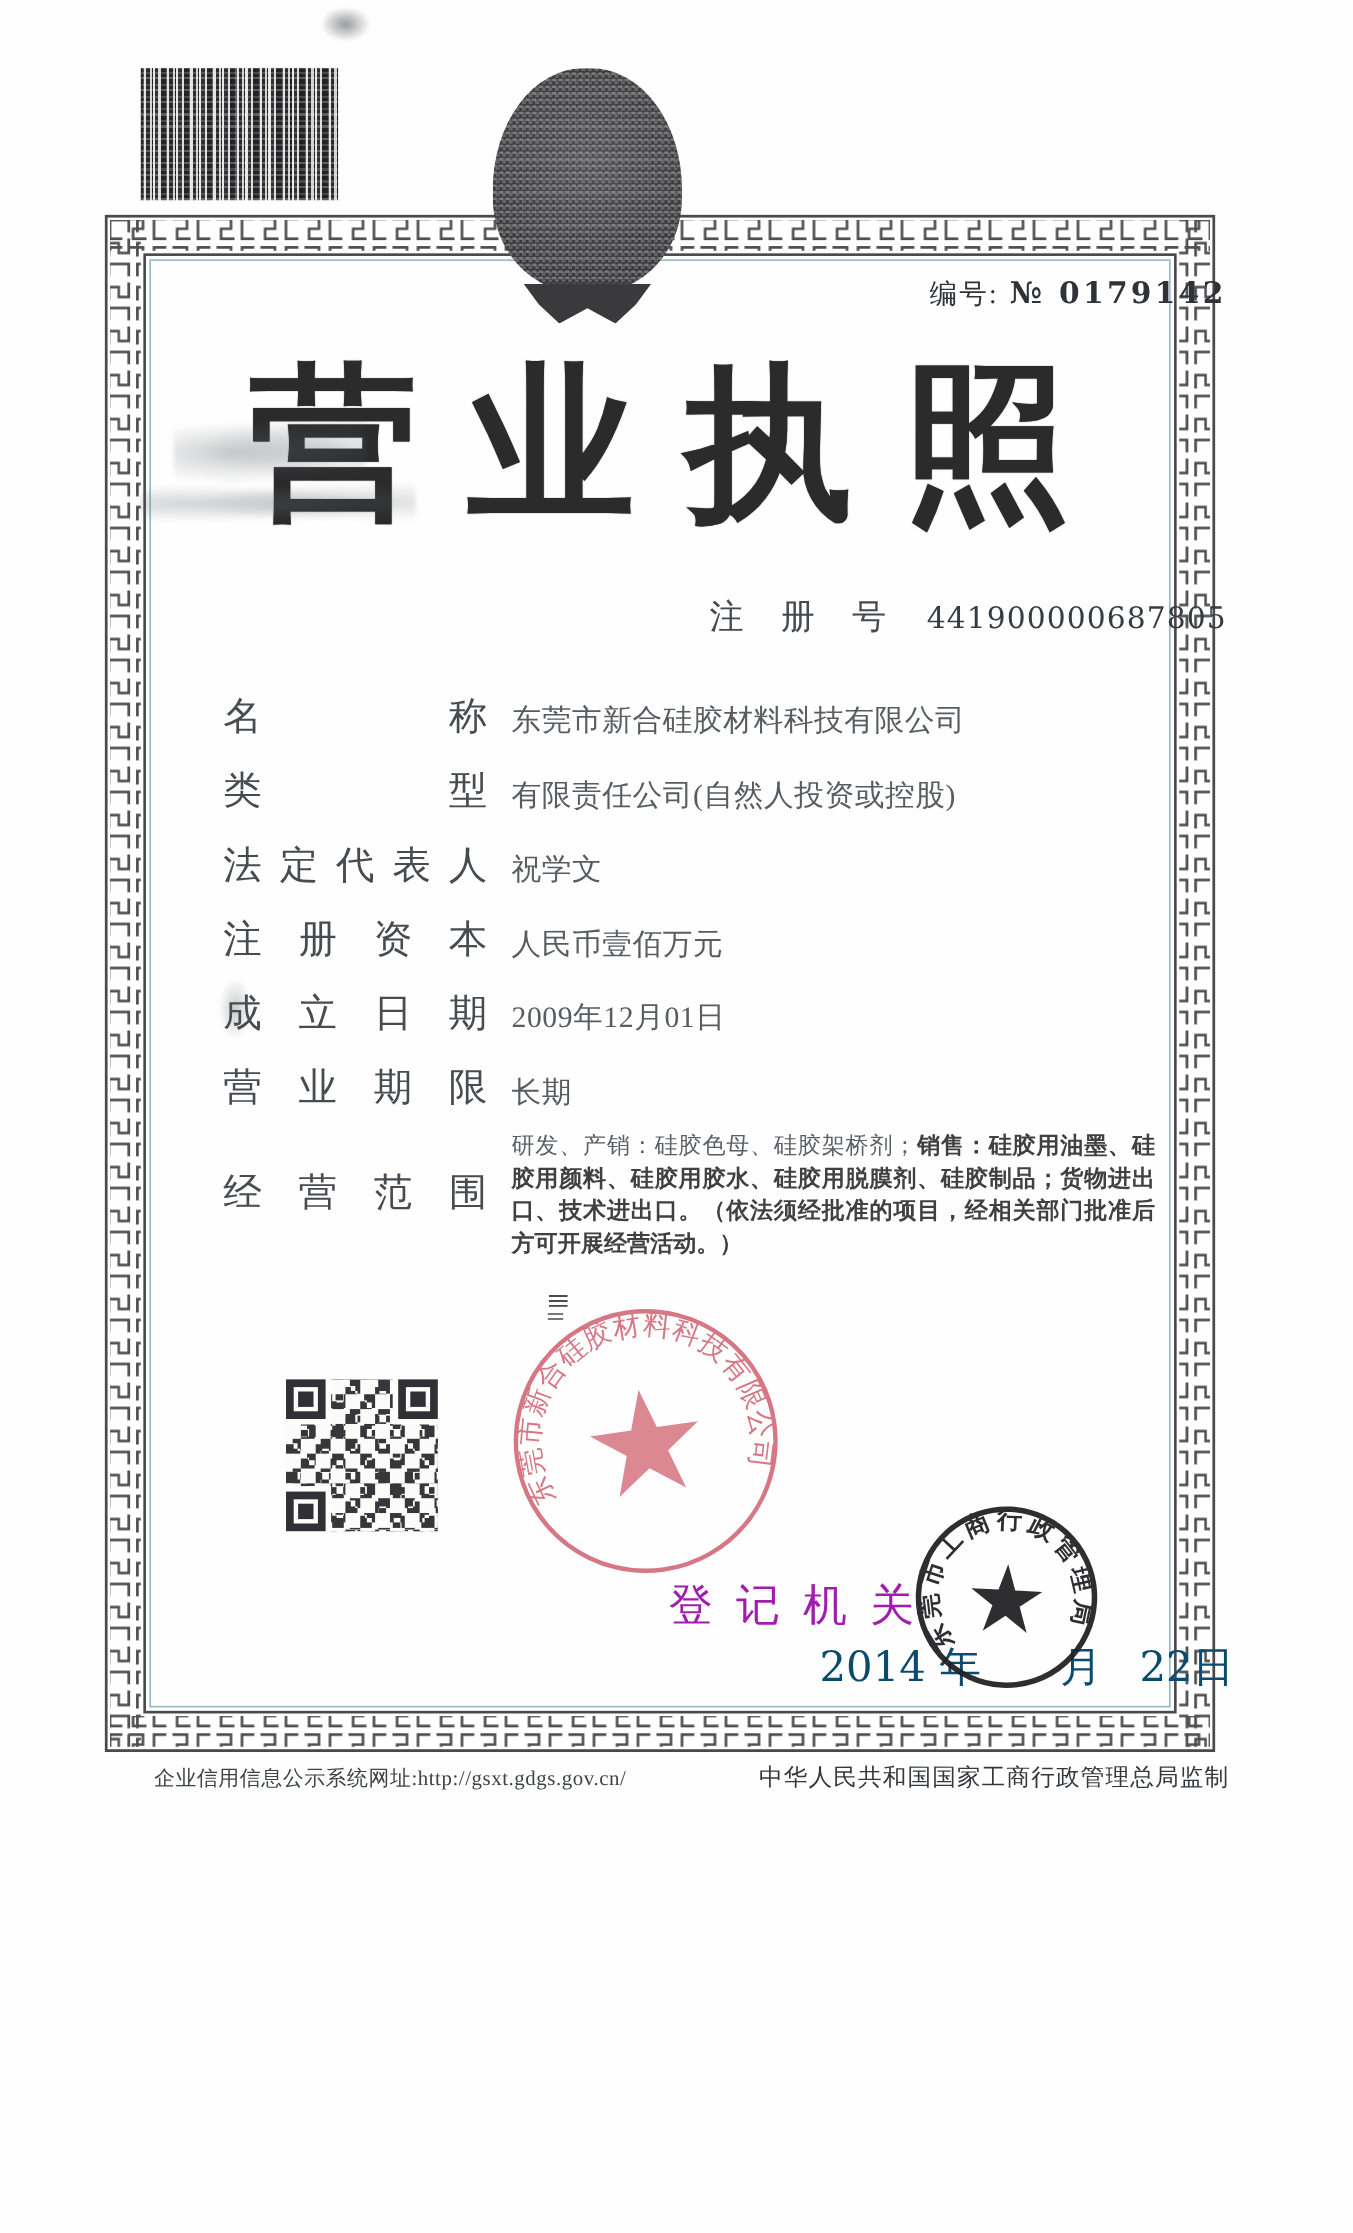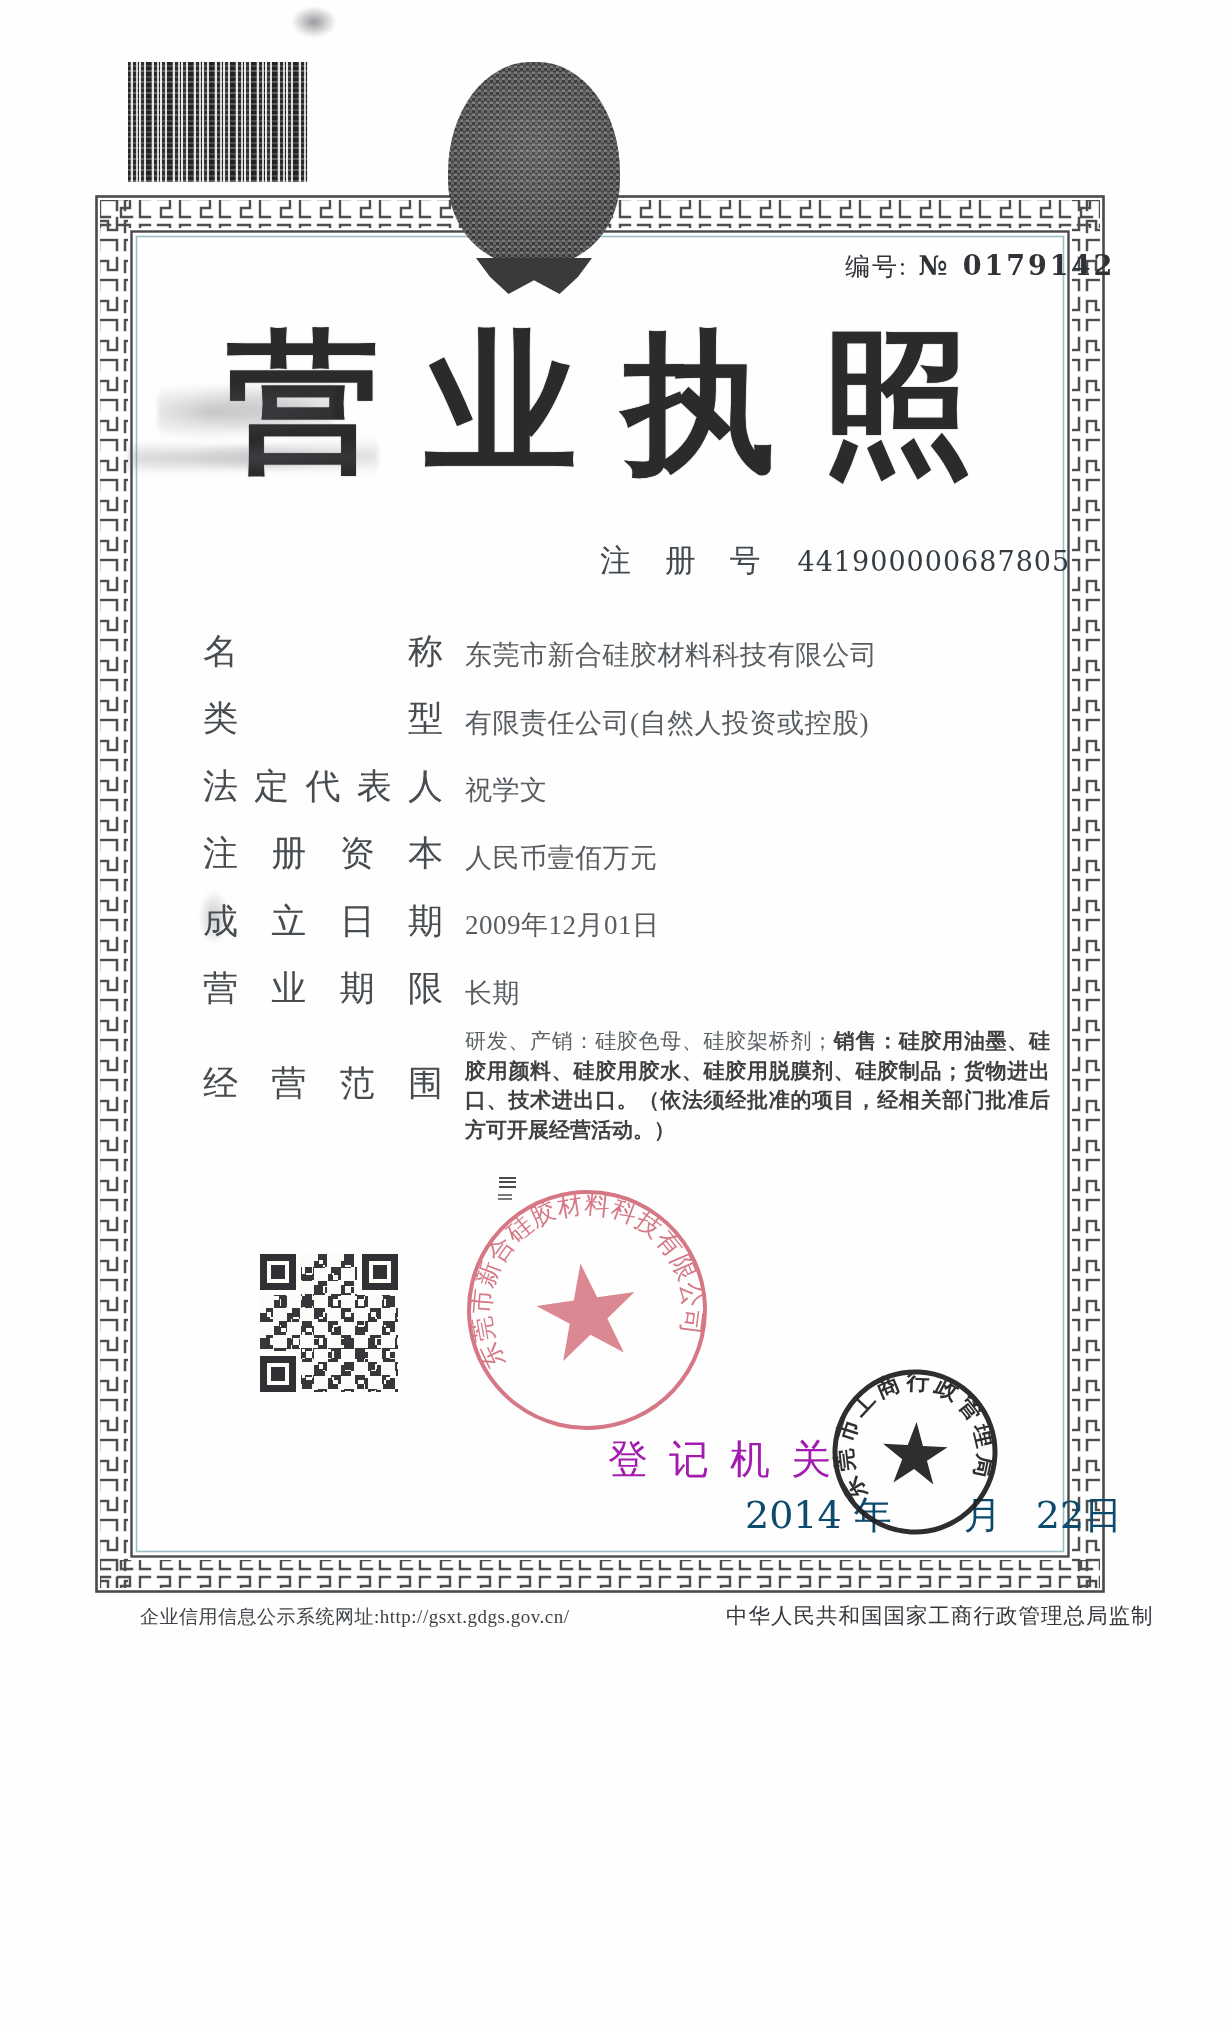--- a/index.html
+++ b/index.html
@@ -33,21 +33,21 @@
   .serial{left:845px;top:250px;z-index:2;font-size:25px;color:#2f3337;letter-spacing:2px;}
   .serial .no{font-family:"DejaVu Serif", serif;font-weight:bold;font-size:27px;margin-left:10px;letter-spacing:3px;}
 
   
   .title{left:95px;top:318px;width:1010px;margin:0;text-align:center;z-index:2;
     font-family:"DejaVu Sans", sans-serif;font-weight:900;font-size:152px;line-height:1.12;
     letter-spacing:46px;text-indent:46px;color:#2b2b2c;text-shadow:0 0 1px #3c3c3c;}
 
   
   .regno{left:600px;top:540px;z-index:2;font-size:31px;color:#434a50;}
-  .regno .lab{letter-spacing:13px;}
+  .regno .lab{letter-spacing:13px;margin-left:45px;}
   .regno .val{font-family:"DejaVu Serif", serif;font-size:27px;color:#353c42;margin-left:24px;letter-spacing:1px;}
 
   
   .fields{left:203px;top:618px;width:850px;z-index:2;}
   .frow{display:flex;align-items:center;height:67.5px;}
   .frow.scope{height:auto;}
   .flabel{width:240px;flex:0 0 240px;font-size:35px;line-height:1.15;color:#474c50;
     text-align:justify;text-align-last:justify;letter-spacing:0;}
   .fvalue{margin-left:22px;padding-top:7px;font-size:28px;color:#585d61;letter-spacing:.5px;white-space:nowrap;}
   .fvalue.small{font-size:27px;}
@@ -90,21 +90,21 @@
   .seal-red{left:462px;top:1185px;z-index:4;opacity:.85;transform:rotate(-8deg);}
   .seal-black{left:815px;top:1352px;z-index:4;opacity:.93;transform:rotate(3deg);}
 
   
   .registrar{left:608px;top:1432px;z-index:2;font-size:40px;color:#a21caf;letter-spacing:21px;}
   .dateline{left:745px;top:1490px;z-index:3;font-size:38px;color:#0c4a6e;font-family:"DejaVu Serif", serif;}
   .dateline .m{margin-left:72px;} .dateline .d{margin-left:34px;}
 
   
   .footer-l{left:95px;top:1604px;z-index:2;font-size:19px;color:#3e4347;letter-spacing:.5px;margin-left:45px;}
-  .footer-r{left:726px;top:1601px;z-index:2;font-size:21.5px;color:#34383c;letter-spacing:1px;text-align:center;}
+  .footer-r{left:690px;top:1601px;z-index:2;font-size:21.5px;color:#34383c;letter-spacing:1px;text-align:center;}
 </style>
 </head>
 <body>
 
 <div class="page">
 
   <div class="abs barcode"></div>
 
   <div class="abs emblem">
     <div class="head"></div>

